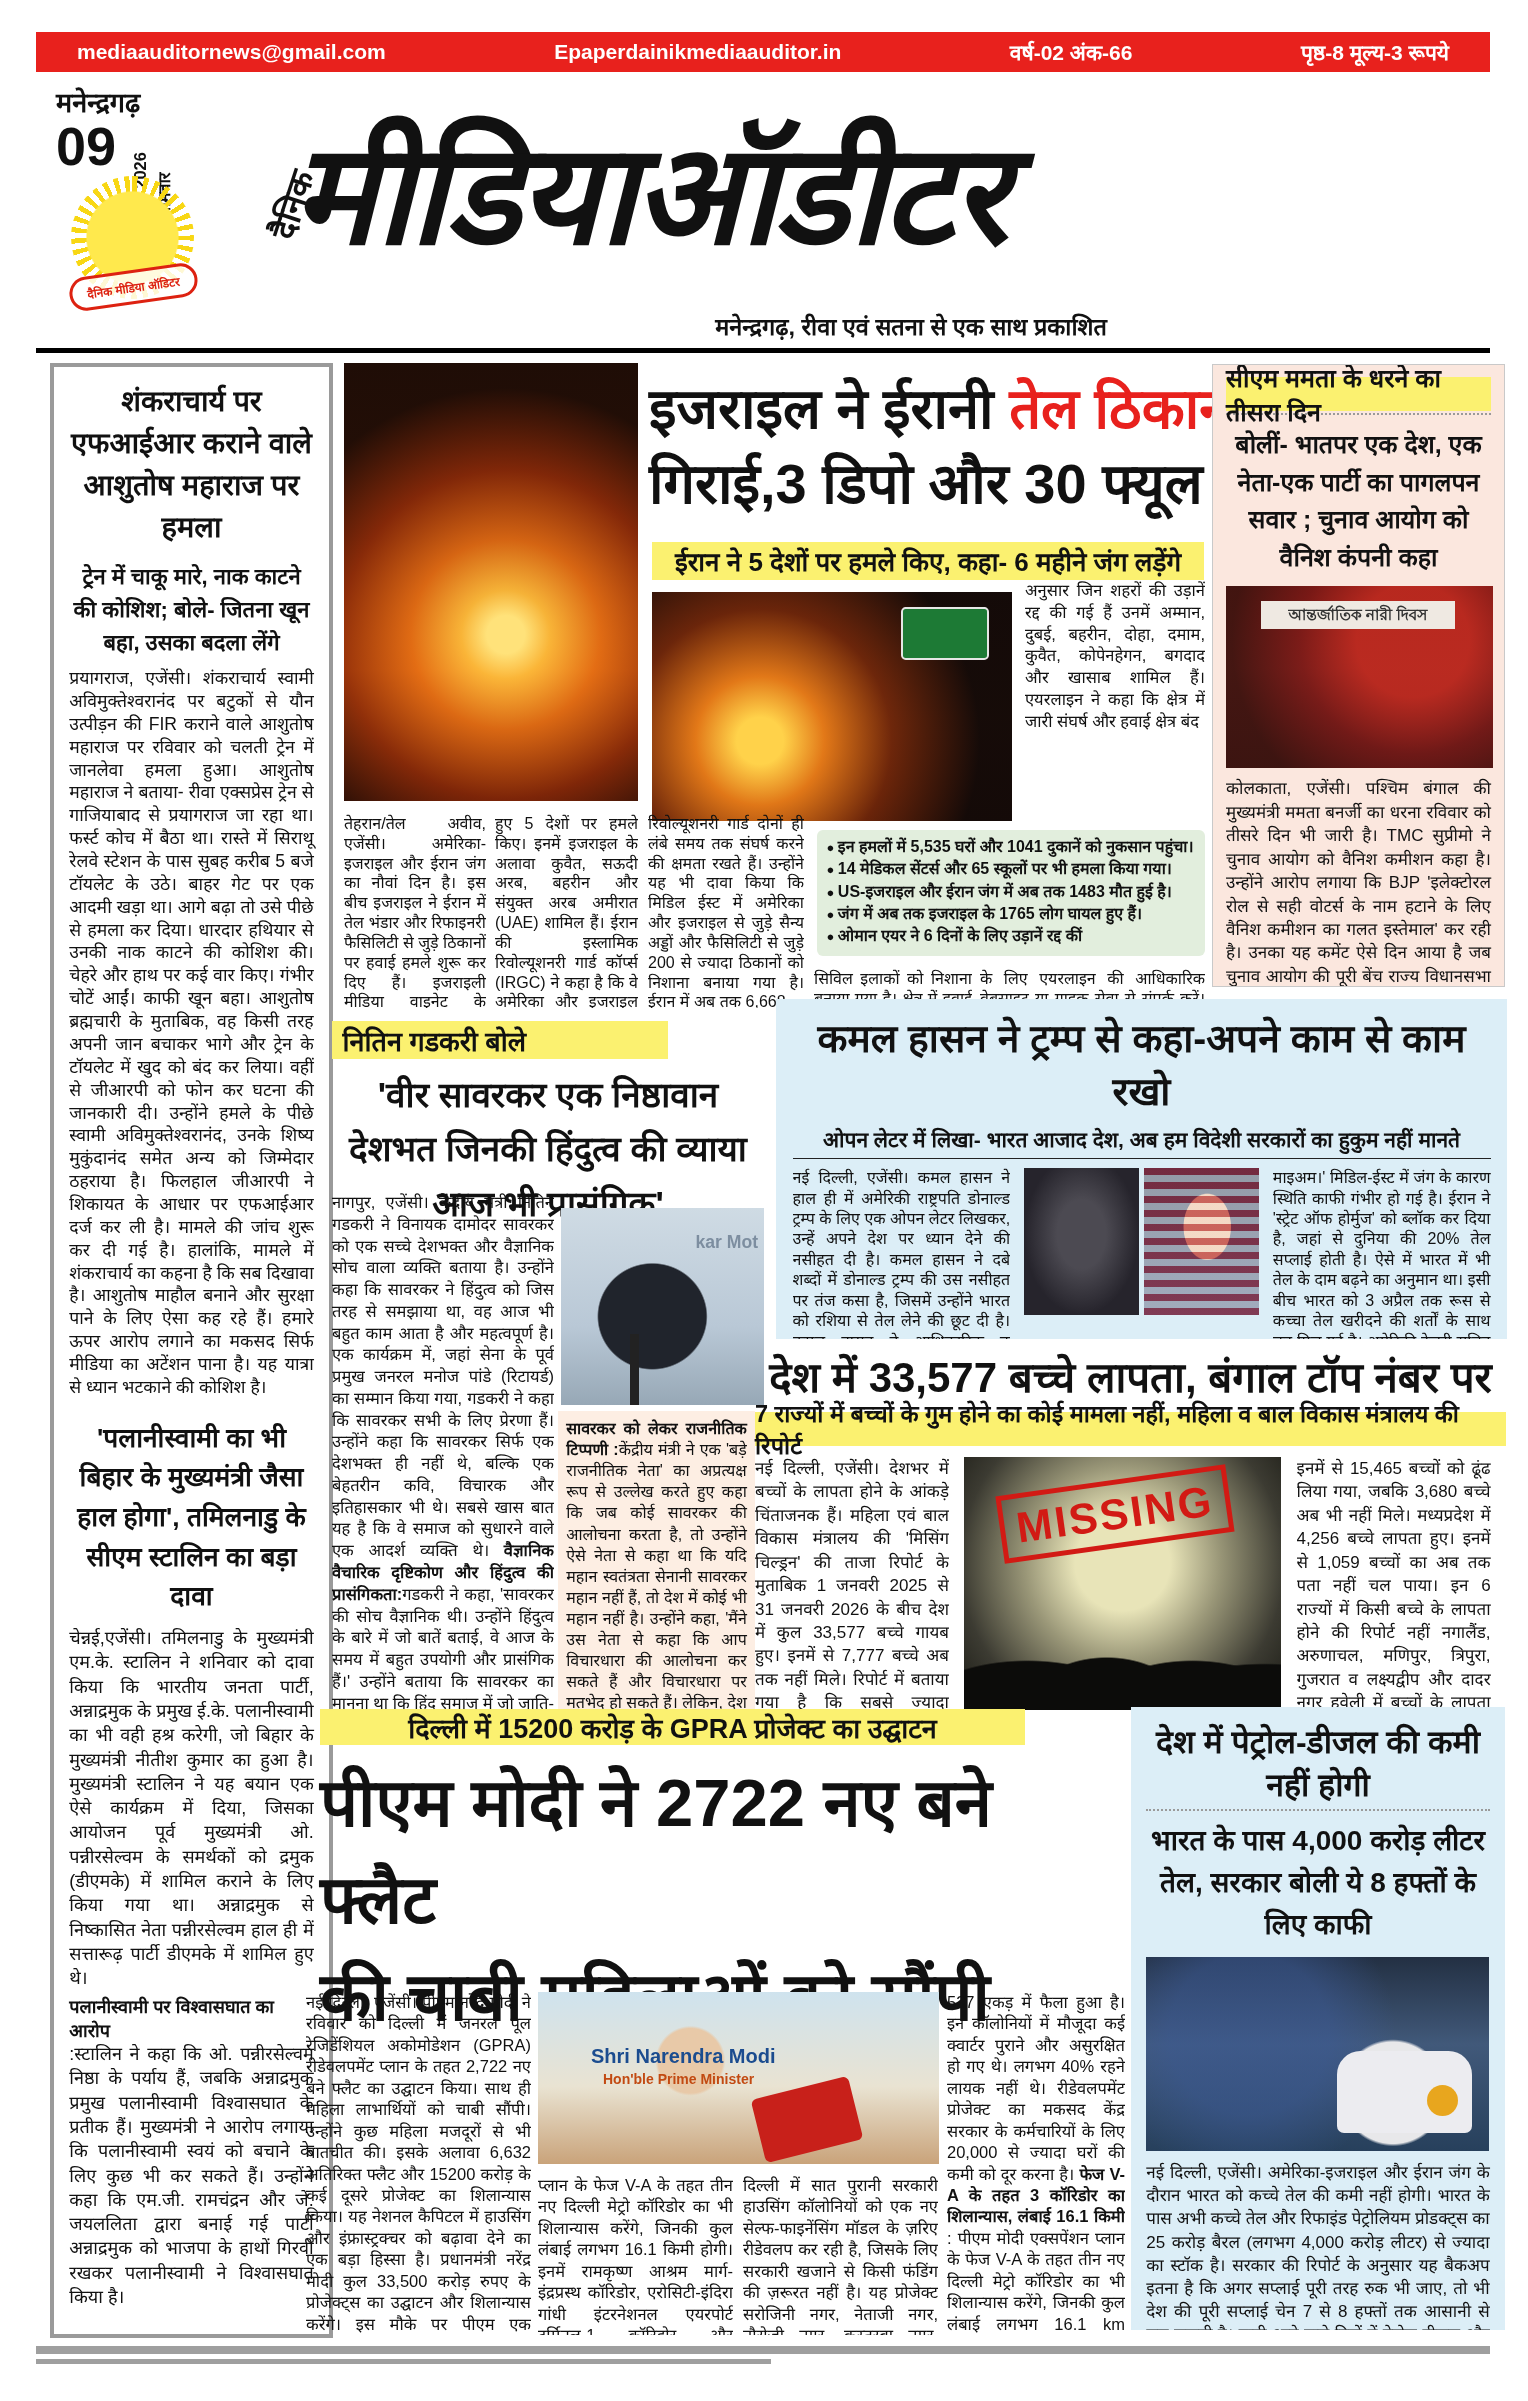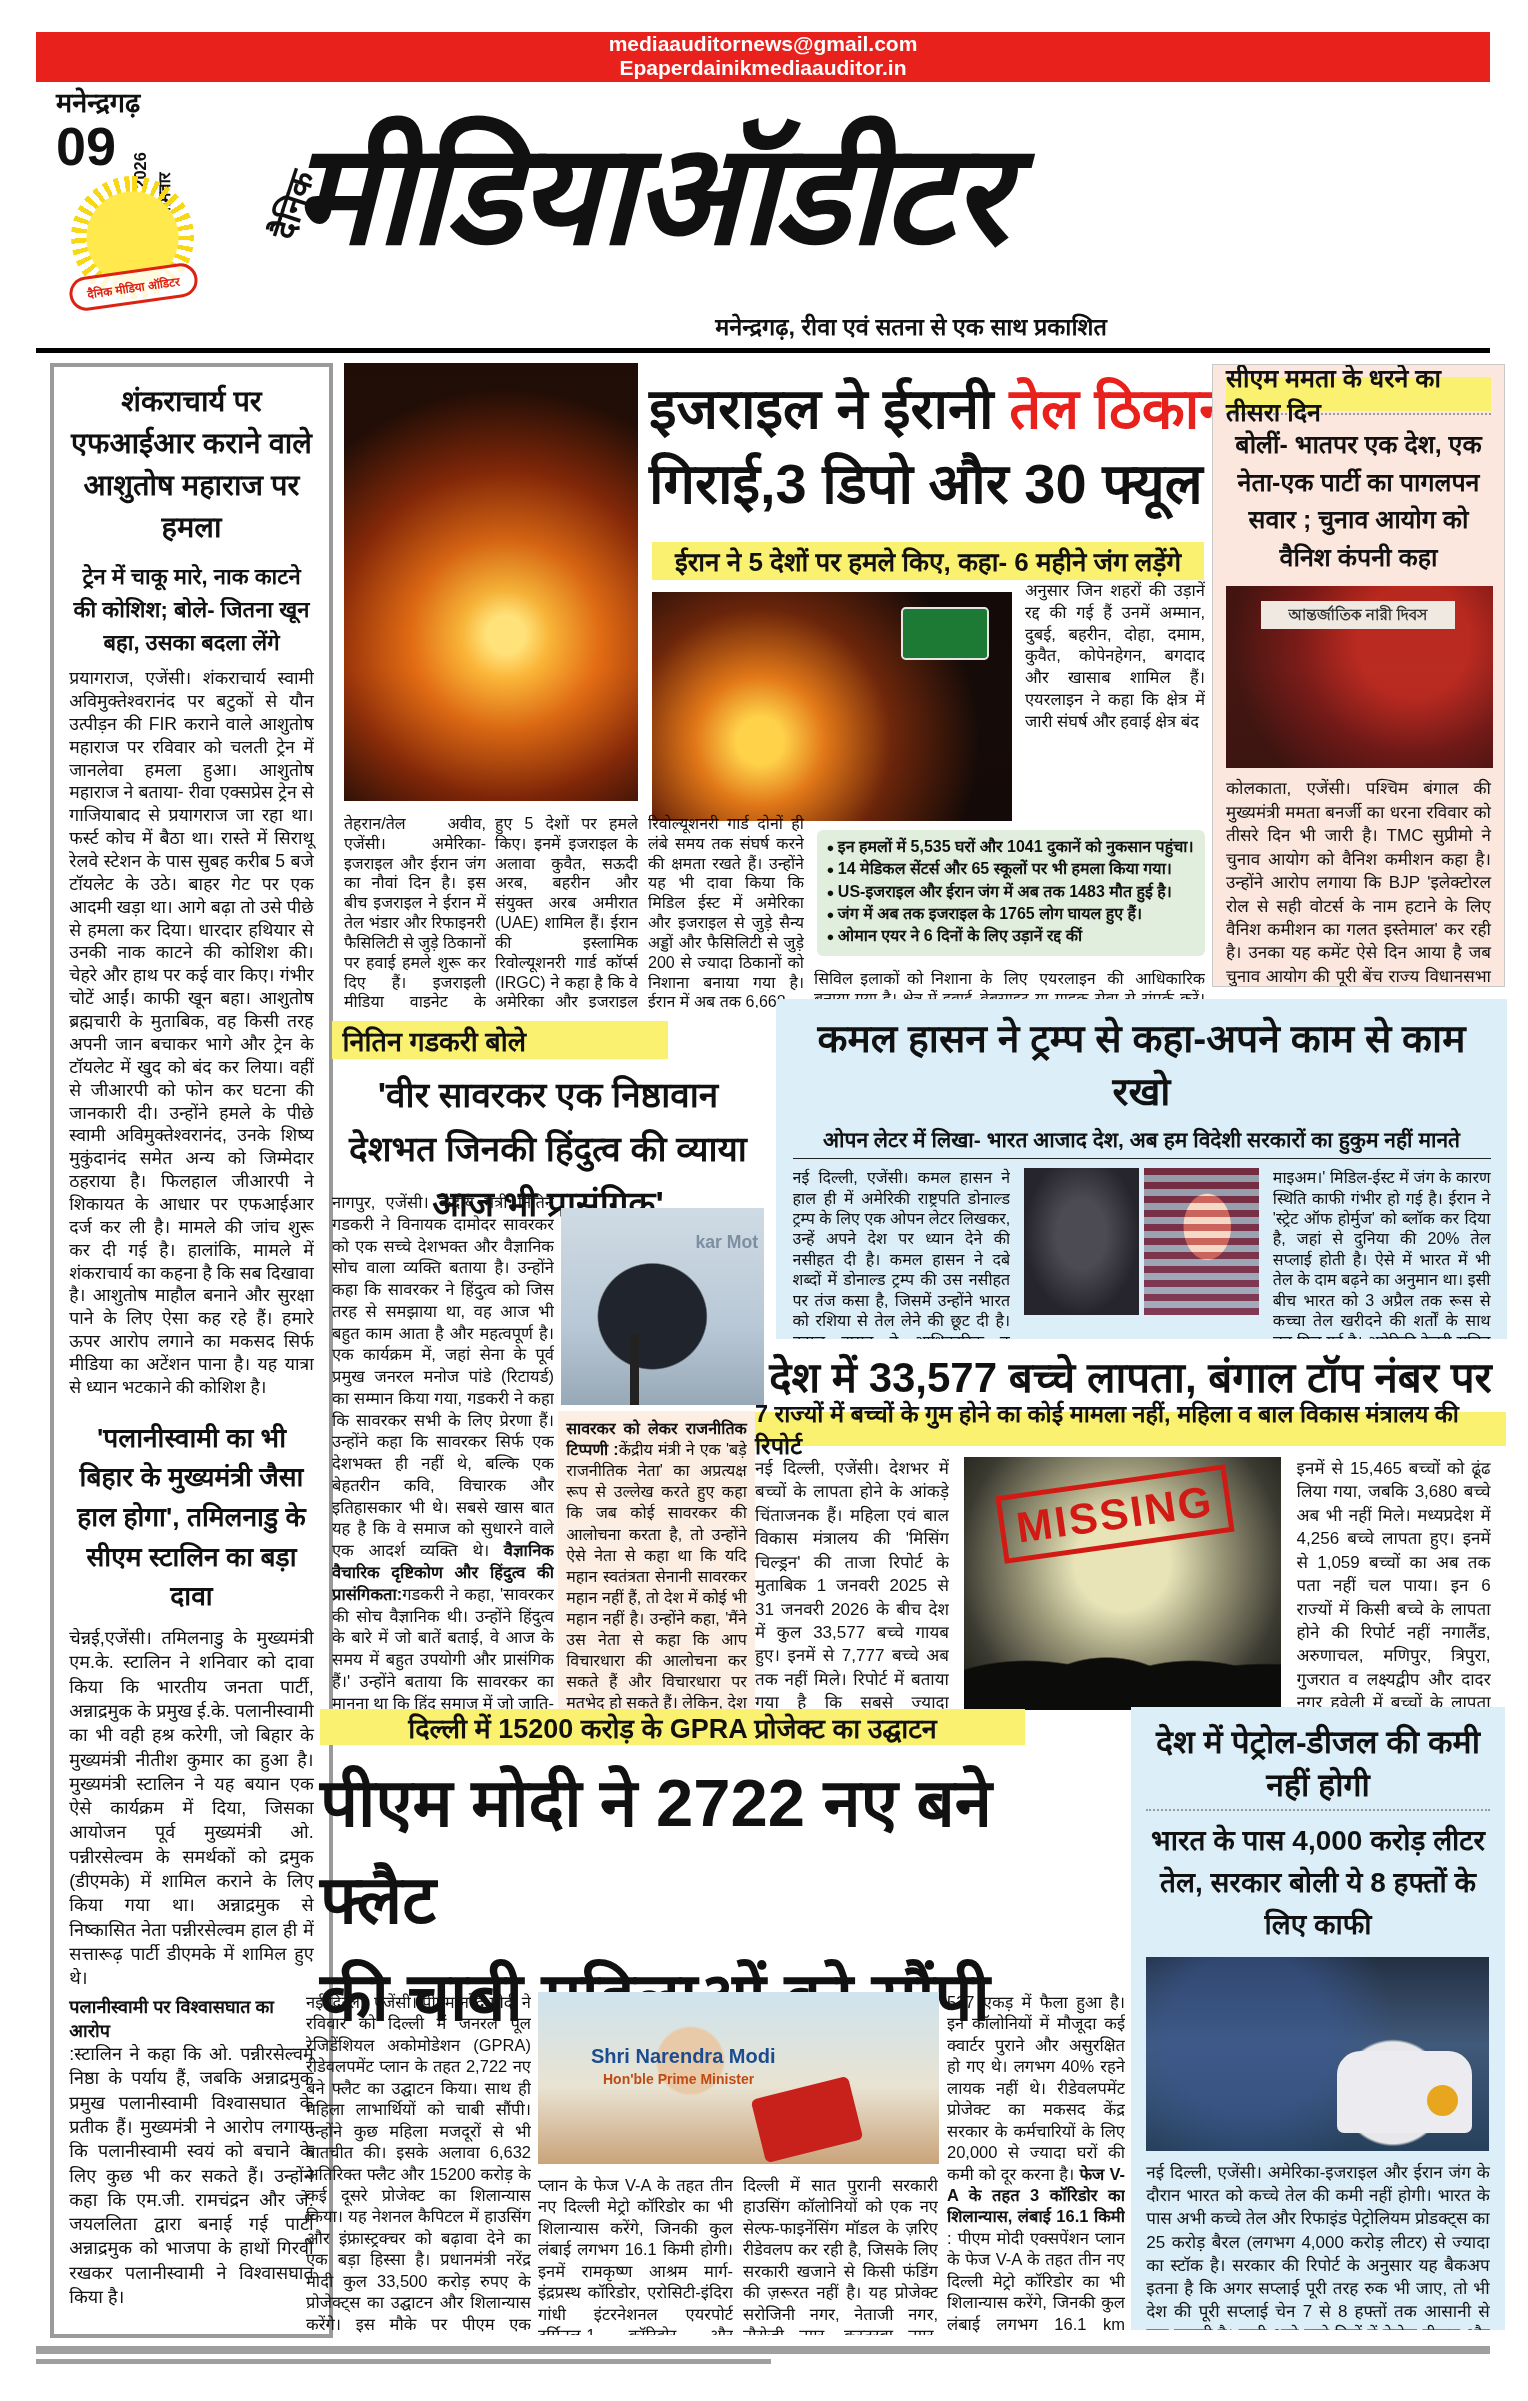--- a/index.html
+++ b/index.html
@@ -57,21 +57,21 @@
   .dotted { border-bottom:2.4px dotted #9a9a9a; }
   ul.bullets { list-style:none; }
   ul.bullets li { font-size:16px; line-height:1.4; font-weight:bold; }
   ul.bullets li::before { content:"● "; font-size:13px; }
 </style>
 </head>
 <body>
 
 <div class="page">
 
-  <div class="abs topbar" style="left:36px;top:32px;width:1454px;height:50px;flex-direction:column;">
+  <div class="abs topbar" style="left:36px;top:32px;width:1454px;height:40px;">
     <span>mediaauditornews@gmail.com</span>
     <span>Epaperdainikmediaauditor.in</span>
     <span>वर्ष-02  अंक-66</span>
     <span>पृष्ठ-8   मूल्य-3 रूपये</span>
   </div>
 
   <div class="abs b" style="left:56px;top:83px;font-size:27px;">मनेन्द्रगढ़</div>
   <div class="abs bb" style="left:56px;top:115px;font-size:54px;">09</div>
   <div class="abs b vert" style="left:128px;top:118px;font-size:16.5px;height:100px;">मार्च 2026</div>
   <div class="abs b vert" style="left:152px;top:118px;font-size:16.5px;height:100px;">सोमवार</div>

